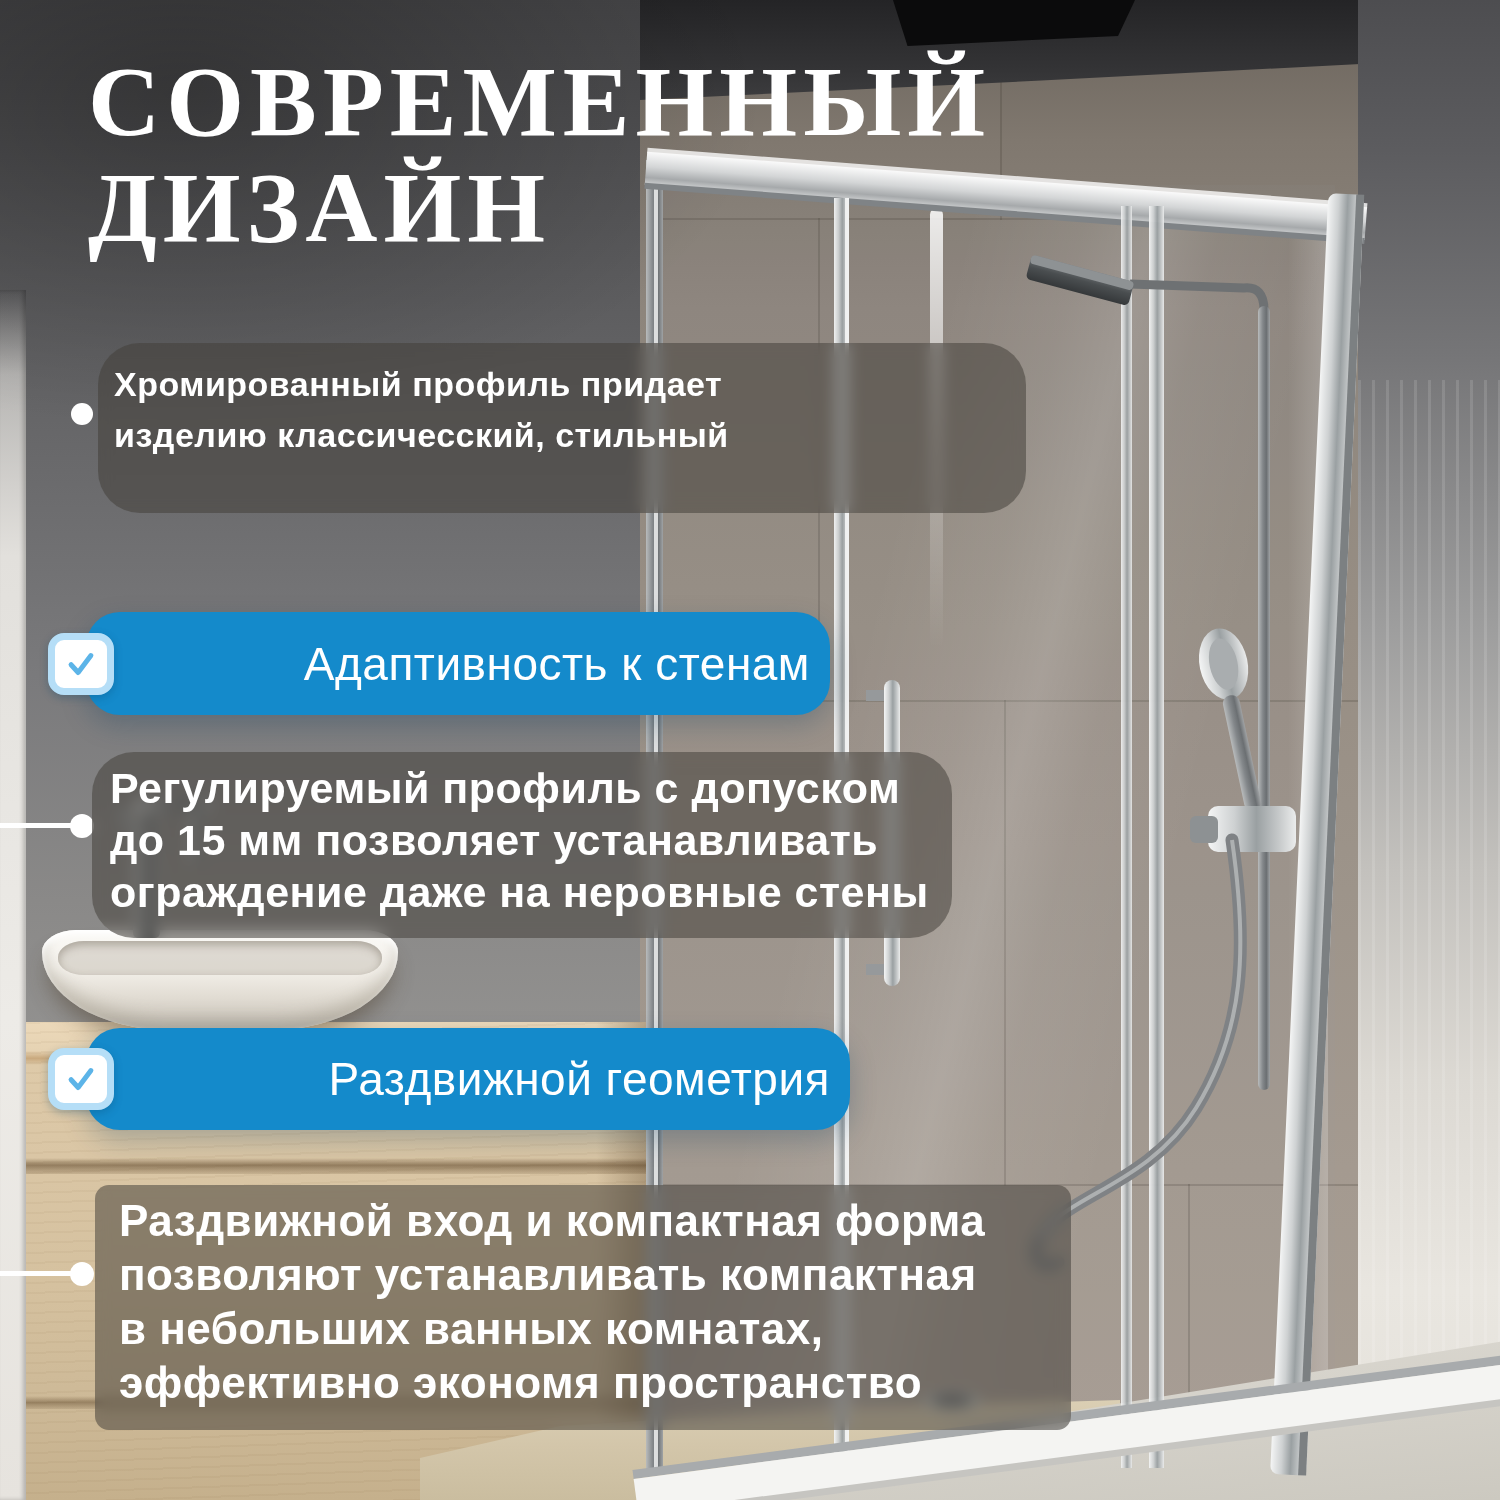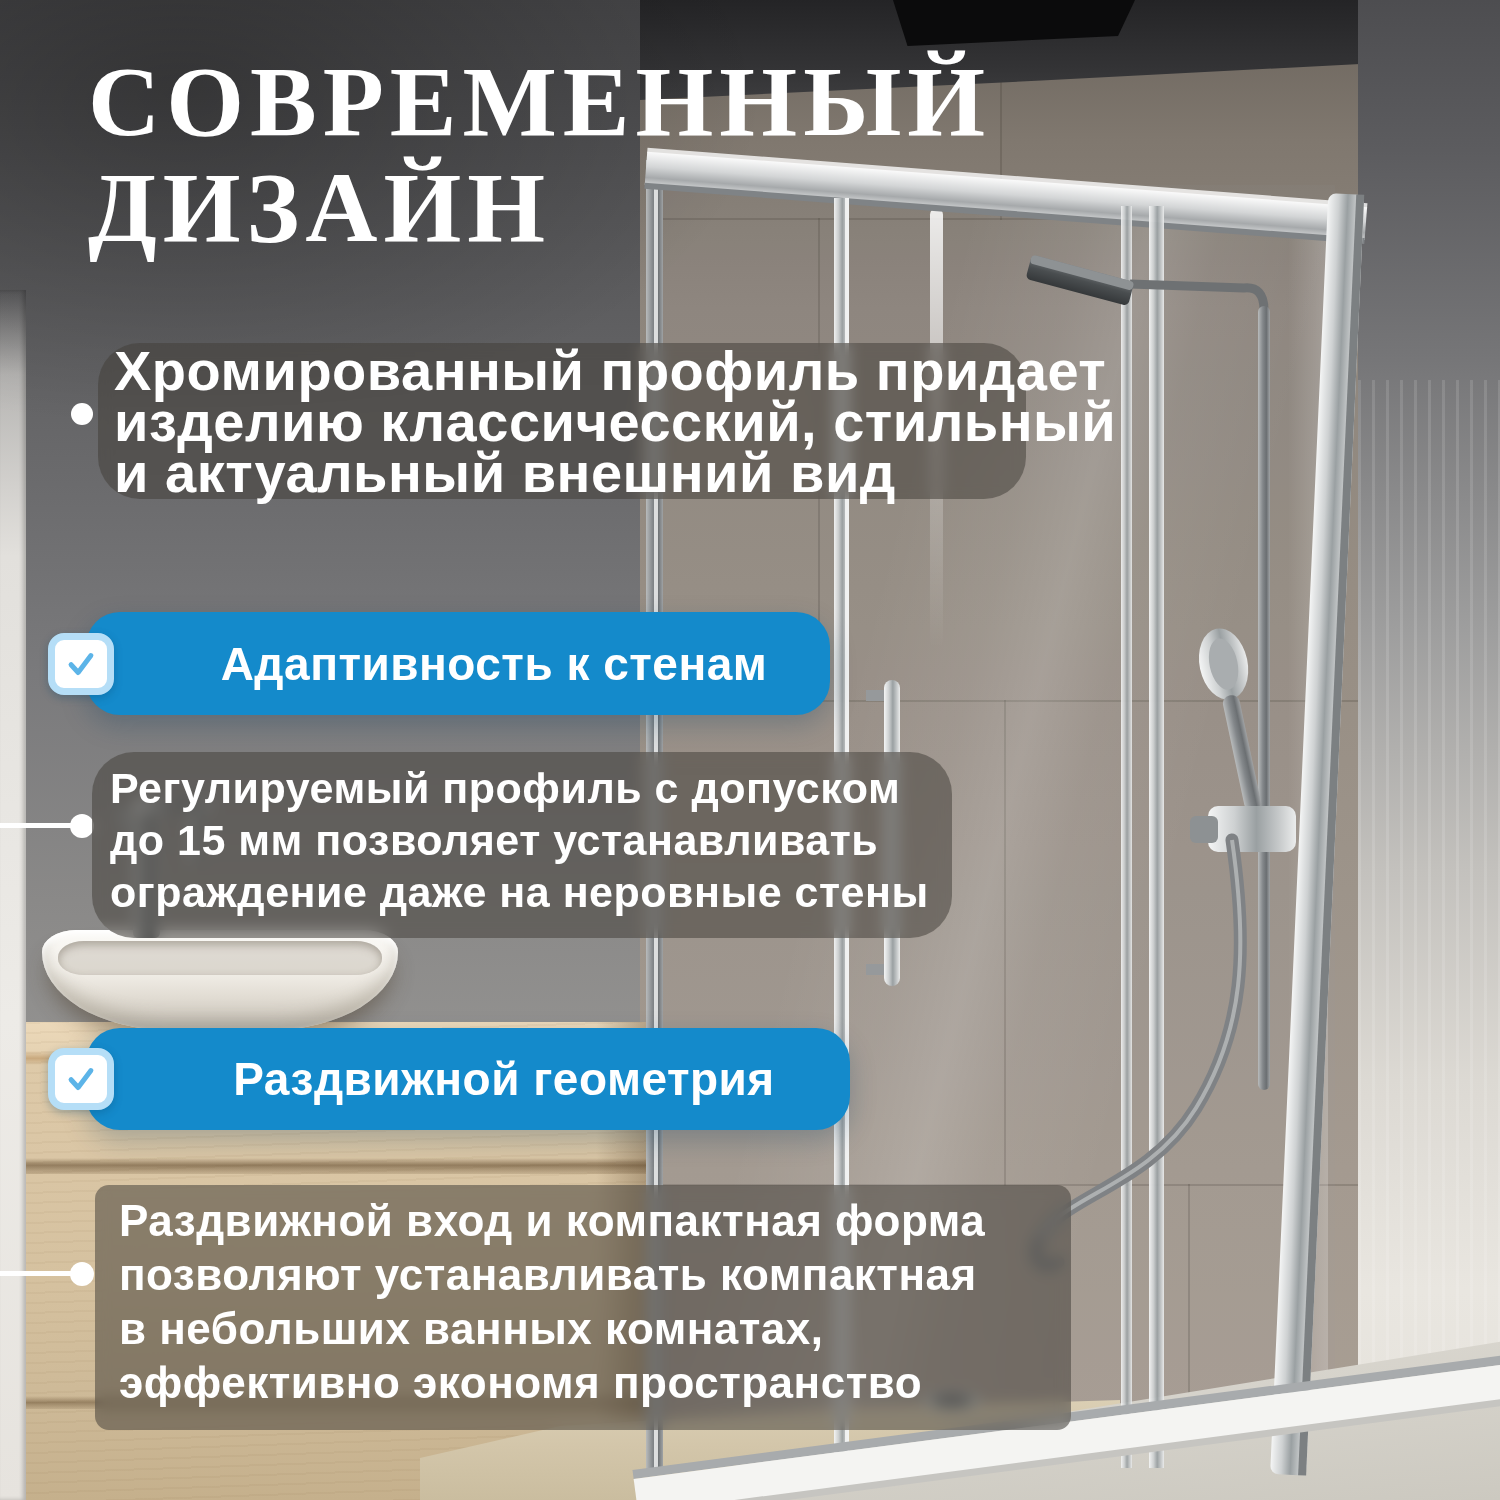--- a/index.html
+++ b/index.html
@@ -76,37 +76,37 @@
     clip-path:polygon(7% 100%,2% 80%,100% 8%,100% 100%);}
   .fixtures{left:0;top:0;width:1500px;height:1500px;pointer-events:none;}
 
   
   .title{left:88px;top:49px;color:var(--text_white,#fff);font-size:100px;font-weight:700;
     line-height:106px;letter-spacing:6px;white-space:nowrap;font-family:Liberation Serif, serif;}
   .note{color:var(--text_white,#fff);background:var(--note_overlay,rgba(66,61,56,.52));
     border-radius:42px;font-weight:700;letter-spacing:.5px;
     backdrop-filter:blur(7px);-webkit-backdrop-filter:blur(7px);}
   .note .line{white-space:nowrap;}
-  .note1{left:98px;top:343px;width:912px;height:154px;padding:2px 0 0 16px;
-    font-size:56px;line-height:51px;}
+  .note1{left:98px;top:343px;width:912px;height:154px;padding:16px 0 0 16px;
+    font-size:34px;line-height:51px;}
   .note2{left:92px;top:752px;width:842px;height:176px;padding:10px 0 0 18px;
     font-size:43px;line-height:52px;}
   .note3{left:95px;top:1185px;width:952px;height:236px;padding:9px 0 0 24px;
     font-size:44px;line-height:54px;border-radius:14px;}
   .bullet{background:#fff;border-radius:50%;}
   .bullet1{left:71px;top:403px;width:22px;height:22px;}
   .leader{background:#fff;height:5px;left:0;}
   .leader2{top:823px;width:76px;}
   .leader3{top:1271px;width:76px;}
   .leader-dot{background:#fff;border-radius:50%;width:24px;height:24px;}
   .dot2{left:70px;top:814px;}
   .dot3{left:70px;top:1262px;}
   .badge{background:var(--badge_blue,#148acb);border-radius:34px;display:flex;
-    align-items:center;justify-content:center;color:var(--text_white,#fff);
-    font-size:46px;font-weight:700;letter-spacing:.5px;
+    align-items:center;justify-content:flex-end;color:var(--text_white,#fff);
+    font-size:46px;font-weight:400;letter-spacing:.5px;
     box-shadow:0 10px 26px rgba(10,60,95,.25);}
   .badge1{left:86px;top:612px;width:632px;height:103px;padding-left:92px;padding-right:20px;}
   .badge2{left:86px;top:1028px;width:652px;height:102px;padding-left:92px;padding-right:20px;}
   .checkbox{position:absolute;left:-38px;top:50%;transform:translateY(-50%);
     width:52px;height:48px;background:#fff;border:7px solid var(--checkbox_border,#b5def7);
     border-radius:16px;display:flex;align-items:center;justify-content:center;
     box-shadow:0 3px 8px rgba(10,70,110,.30);}
   .checkbox svg{width:38px;height:34px;display:block;}
 </style>
 </head>
@@ -235,21 +235,20 @@
 
   <div class="abs title">
     <div>СОВРЕМЕННЫЙ</div>
     <div>ДИЗАЙН</div>
   </div>
 
   <div class="abs bullet bullet1"></div>
   <div class="abs note note1">
     <div class="line">Хромированный профиль придает</div>
     <div class="line">изделию классичесский, стильный</div>
-    <div class="line">и актуальный внешний вид</div>
   </div>
 
   <div class="abs badge badge1">
     <span class="checkbox">
       <svg viewBox="0 0 52 48">
           <path d="M12 25 L22 36 L40 12" fill="none" style="stroke:var(--checkmark_blue,#5cb4e8)" stroke-width="7" stroke-linecap="round" stroke-linejoin="round"></path>
         </svg>
     </span>
     <span>Адаптивность к стенам</span>
   </div>

